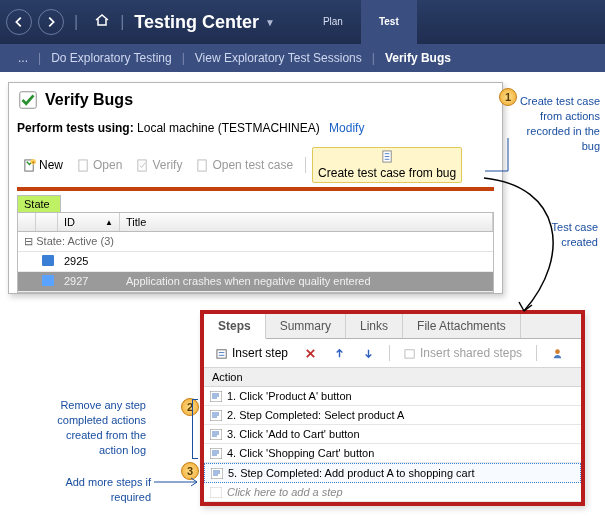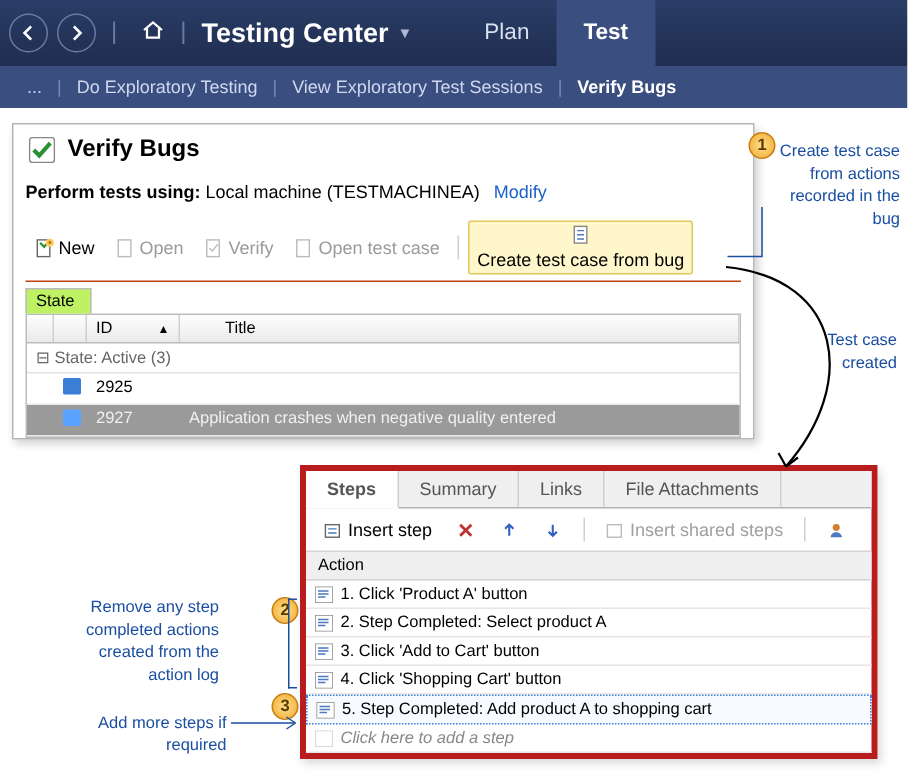--- a/index.html
+++ b/index.html
@@ -6,53 +6,53 @@
 body { width: 605px; height: 516px; background: #fff; position: relative; overflow: hidden; }
 
 
 .topbar { background: linear-gradient(#2a3d66,#1f2d50); height: 44px; display: flex; align-items: center; color: #fff; }
 .nav-btn { width: 26px; height: 26px; border: 1px solid #6a7aa0; border-radius: 50%; margin-left: 6px; display: flex; align-items: center; justify-content: center; font-size: 14px; cursor: pointer; }
 .nav-btn svg { width: 14px; height: 14px; stroke: #fff; fill: none; stroke-width: 2; }
 .home-icon { margin-left: 6px; font-size: 16px; }
 .sep { margin: 0 10px; color: #6a7aa0; }
 .brand { font-weight: bold; font-size: 18px; }
 .brand-dd { margin-left: 6px; font-size: 10px; color: #aeb8d0; }
-.toptab { padding: 0 18px; height: 44px; line-height: 44px; font-size: 15px; color: #d8dff0; cursor: pointer; }
+.toptab { padding: 0 18px; height: 44px; line-height: 44px; font-size: 10px; color: #d8dff0; cursor: pointer; }
 .toptab.active { background: #3a4e7f; font-weight: bold; color: #fff; }
 
 .subbar { background: #3a4e7f; height: 28px; display: flex; align-items: center; padding-left: 8px; font-size: 12px; color: #cfd8f0; }
 .subbar span.item { padding: 0 10px; cursor: pointer; }
 .subbar span.divider { color: #7a8ab0; }
 .subbar span.item.active { color: #fff; font-weight: bold; }
 
 
 .panel { position: absolute; top: 82px; left: 8px; width: 495px; border: 1px solid #b5b5b5; background: #fff; padding: 6px 8px 0 8px; box-shadow: 2px 3px 6px rgba(0,0,0,0.2); }
 .panel-header { display: flex; align-items: center; gap: 6px; margin-bottom: 10px; }
 .panel-header svg { width: 22px; height: 22px; }
 .panel-header h2 { font-size: 16px; font-weight: bold; }
 .perform { font-size: 12px; margin-bottom: 8px; }
 .perform b { font-weight: bold; }
 .modify-link { color: #1a62c8; cursor: pointer; margin-left: 6px; }
 
-.toolbar { display: flex; align-items: center; gap: 2px; font-size: 12px; padding: 4px 0; border-bottom: 1px solid #c2410c; }
+.toolbar { display: flex; align-items: center; gap: 2px; font-size: 12px; padding: 4px 0; border-bottom: 4px solid #c2410c; }
 .tbtn { display: flex; align-items: center; gap: 3px; padding: 2px 5px; cursor: pointer; border: 1px solid transparent; border-radius: 2px; }
 .tbtn.disabled { color: #9a9a9a; }
 .tbtn svg { width: 13px; height: 13px; }
 .tbtn.highlight { background: #fff6cc; border: 1px solid #e0c95a; flex-direction: column; }
 .tsep { width: 1px; height: 16px; background: #cfcfcf; margin: 0 4px; }
 
 .state-box { margin-top: 4px; font-size: 11px; }
 .state-hdr { border: 1px solid #bcbcbc; display: inline-block; padding: 2px 10px 2px 6px; background: #bef264; border-bottom: none; }
 .grid { border: 1px solid #bcbcbc; }
 .grid-cols { display: flex; background: linear-gradient(#fdfdfd,#eaeaea); border-bottom: 1px solid #bcbcbc; font-size: 11px; }
 .gc { padding: 3px 6px; border-right: 1px solid #d0d0d0; }
 .gc.c0 { width: 18px; }
 .gc.c1 { width: 22px; }
 .gc.c2 { width: 62px; display: flex; align-items: center; justify-content: space-between; }
-.gc.c3 { flex: 1; margin-left: 24px; }
+.gc.c3 { flex: 1; }
 .group-row { padding: 3px 6px; font-size: 11px; color: #666; border-bottom: 1px solid #e3e3e3; }
 .data-row { display: flex; font-size: 11px; border-bottom: 1px solid #eaeaea; }
 .dc { padding: 3px 6px; }
 .dc.c0 { width: 18px; }
 .dc.c1 { width: 22px; }
 .dc.c2 { width: 62px; }
 .dc.c3 { flex: 1; }
 .row-blue .c1::before { content: ""; display: inline-block; width: 12px; height: 11px; background: #3b7ed6; border-radius: 1px; }
 .data-row.selected { background: #9a9a9a; color: #f0f0f0; }
 .data-row.selected .c1::before { background: #5aa2ff; }

